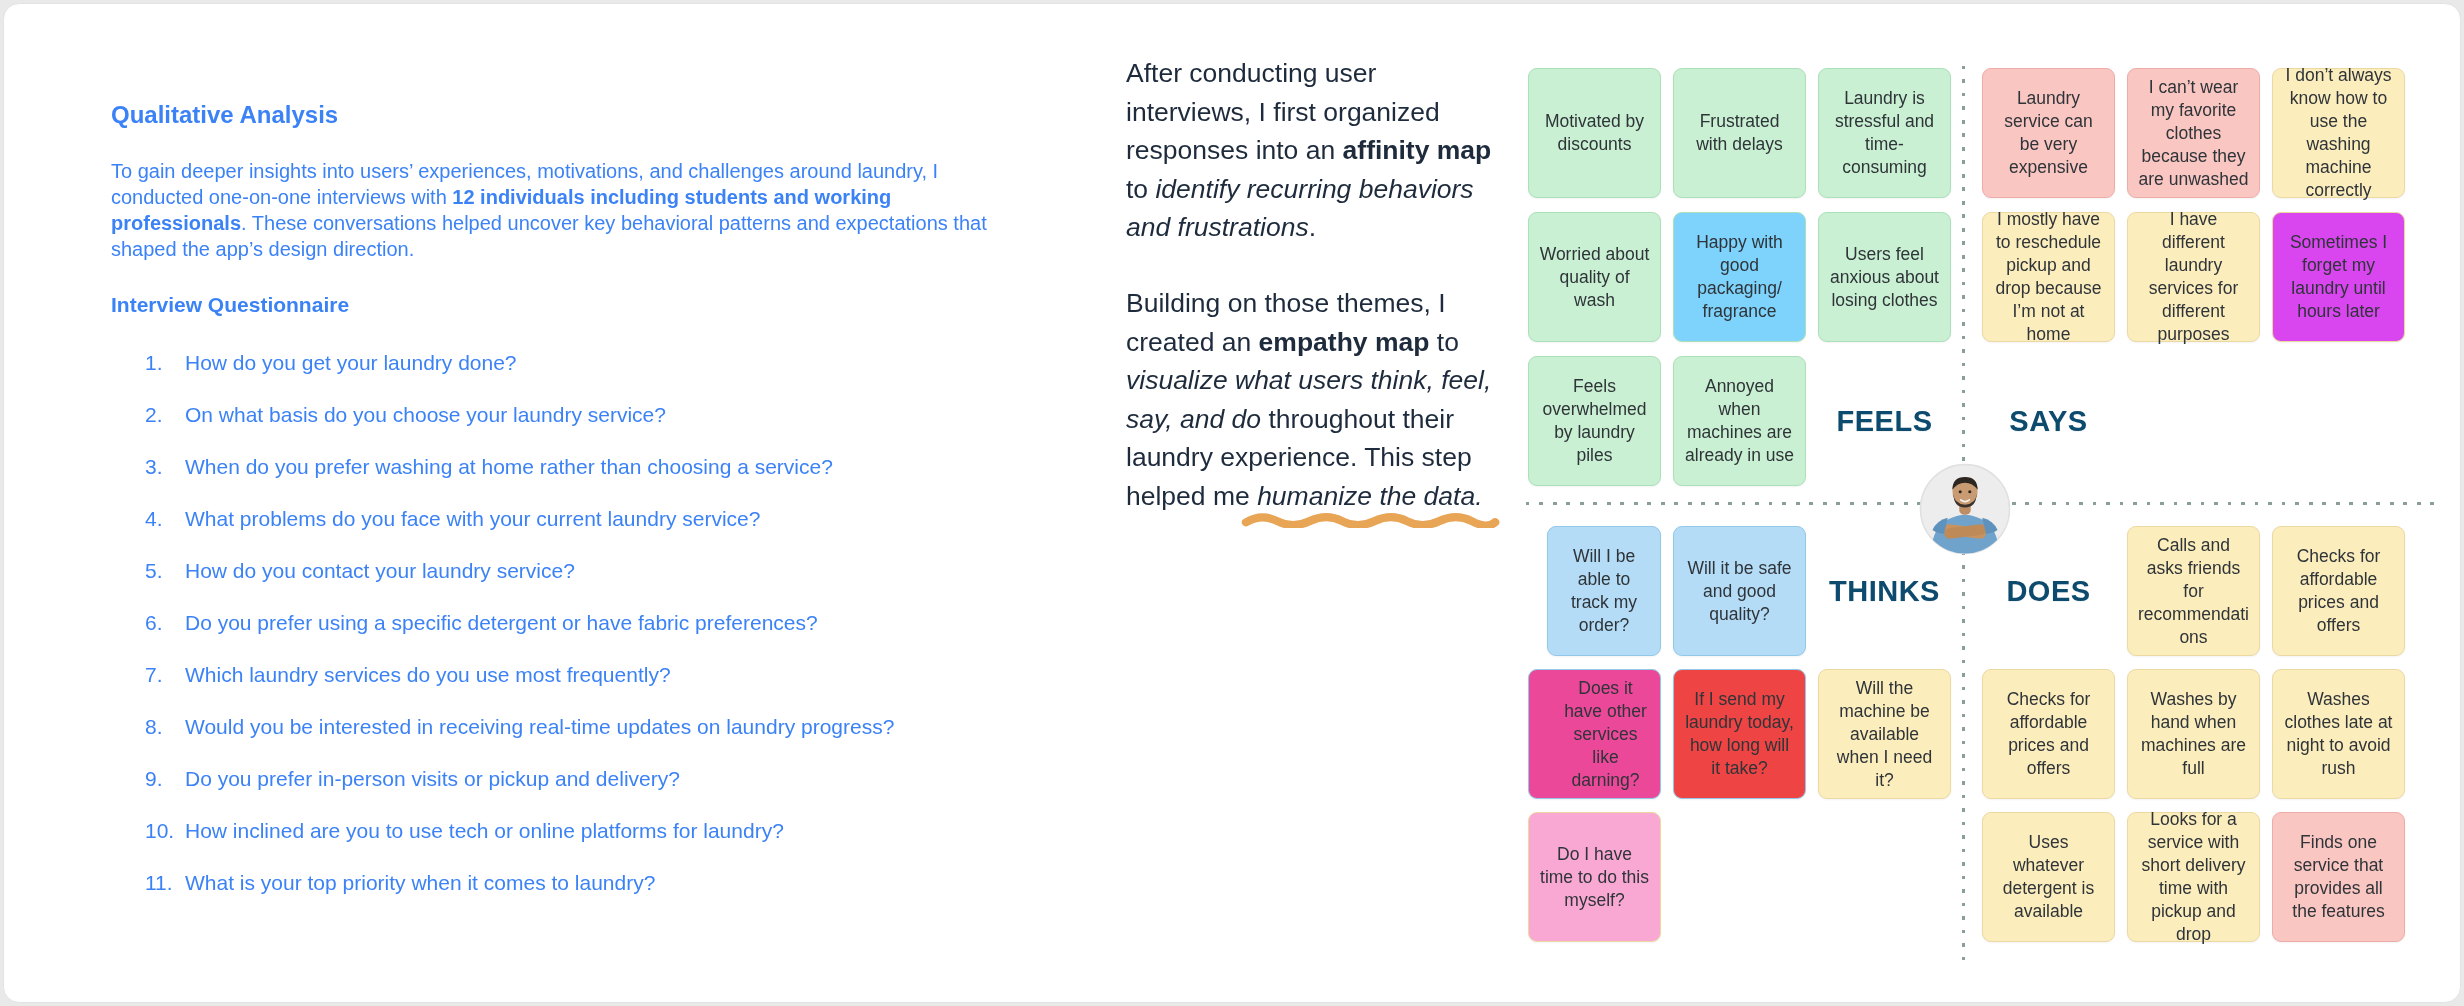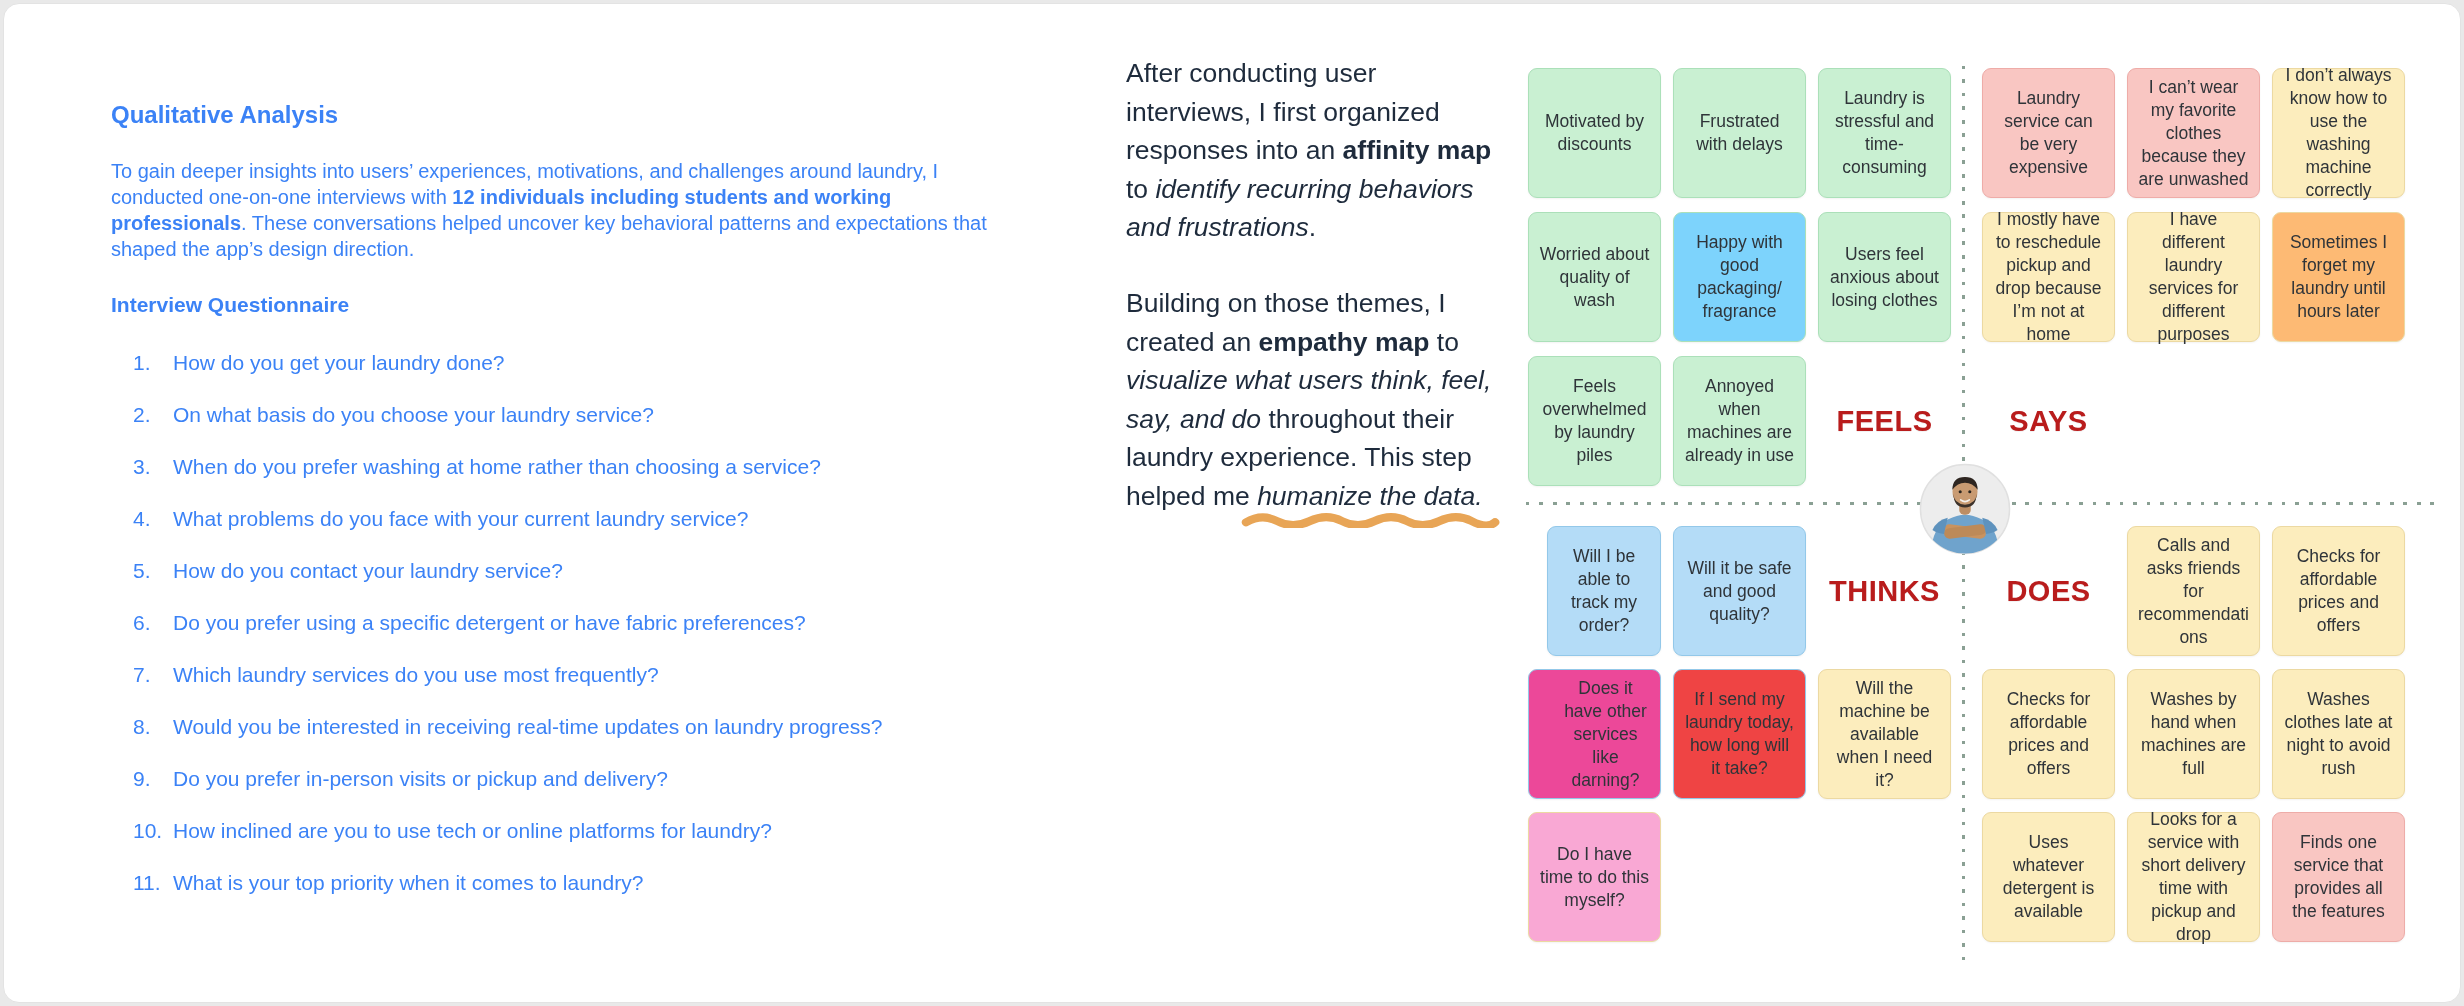--- a/index.html
+++ b/index.html
@@ -14,21 +14,21 @@
     background:#ffffff;
     border:1px solid #e3e3e3;
     border-radius:16px;
   }
 
   
   .left-col{position:absolute;left:107px;top:96px;width:892px;color:#3b82f6;}
   .left-col h2{font-size:24px;line-height:30px;margin:0 0 28px 0;font-weight:bold;}
   .left-col p.intro{font-size:20px;line-height:26px;margin:0 0 30px 0;}
   .left-col h3{font-size:21px;line-height:26px;margin:0 0 32px 0;font-weight:bold;}
-  ol.questions{list-style:none;margin:0;padding:0;counter-reset:q;}
+  ol.questions{list-style:none;margin:12px;padding:0;counter-reset:q;}
   ol.questions li{
     counter-increment:q;
     font-size:21px;line-height:26px;
     margin:0 0 26px 0;
     display:flex;
   }
   ol.questions li::before{
     content:counter(q) ".";
     width:40px;flex:0 0 40px;
     margin-left:22px;
@@ -70,21 +70,21 @@
     overflow-wrap:anywhere;
     box-shadow:0 1px 2px rgba(0,0,0,0.05);
   }
   .note[data-color="green"]{border:1px solid #abe0b9;}
   .note[data-color="blue"]{border:1px solid #93c8e9;}
   .note[data-color="yellow"]{border:1px solid #ecd9a2;}
   .note[data-color="pink"]{border:1px solid #eeaca8;}
   .qlabel-cell{display:flex;align-items:center;justify-content:center;}
   .qlabel{
     font-size:29px;font-weight:800;letter-spacing:0.5px;
-    color:#b91c1c;
+    color:#0c4a6e;
     text-shadow:0 1px 0 rgba(0,0,0,0.05);
   }
   .avatar{
     position:absolute;left:1915px;top:459px;width:92px;height:92px;z-index:3;
   }
   .avatar svg{display:block;width:100%;height:100%;}
 </style>
 </head>
 <body>
 
@@ -155,21 +155,21 @@
           <span class="qlabel">FEELS</span>
         </div>
     </div>
 
     <div class="grid" id="g-says">
       <div class="note" data-color="pink" style="background-color: rgb(249, 198, 194);">Laundry service can be very expensive</div>
       <div class="note" data-color="pink" style="background-color: rgb(249, 198, 194);">I can’t wear my favorite clothes because they are unwashed</div>
       <div class="note" data-color="yellow" style="background-color: rgb(252, 237, 189);">I don’t always know how to use the washing machine correctly</div>
       <div class="note" data-color="yellow" style="background-color: rgb(252, 237, 189);">I mostly have to reschedule pickup and drop because I’m not at home</div>
       <div class="note" data-color="yellow" style="background-color: rgb(252, 237, 189);">I have different laundry services for different purposes</div>
-      <div class="note" data-color="yellow" style="background-color: #fdba74;">Sometimes I forget my laundry until hours later</div>
+      <div class="note" data-color="yellow" style="background-color: #d946ef;">Sometimes I forget my laundry until hours later</div>
       <div class="qlabel-cell">
           <span class="qlabel">SAYS</span>
         </div>
     </div>
 
     <div class="grid" id="g-thinks">
       <div class="note" data-color="blue" style="background-color: rgb(180, 220, 247); margin-left: 19px;">Will I be able to track my order?</div>
       <div class="note" data-color="blue" style="background-color: rgb(180, 220, 247);">Will it be safe and good quality?</div>
       <div class="qlabel-cell">
           <span class="qlabel">THINKS</span>

